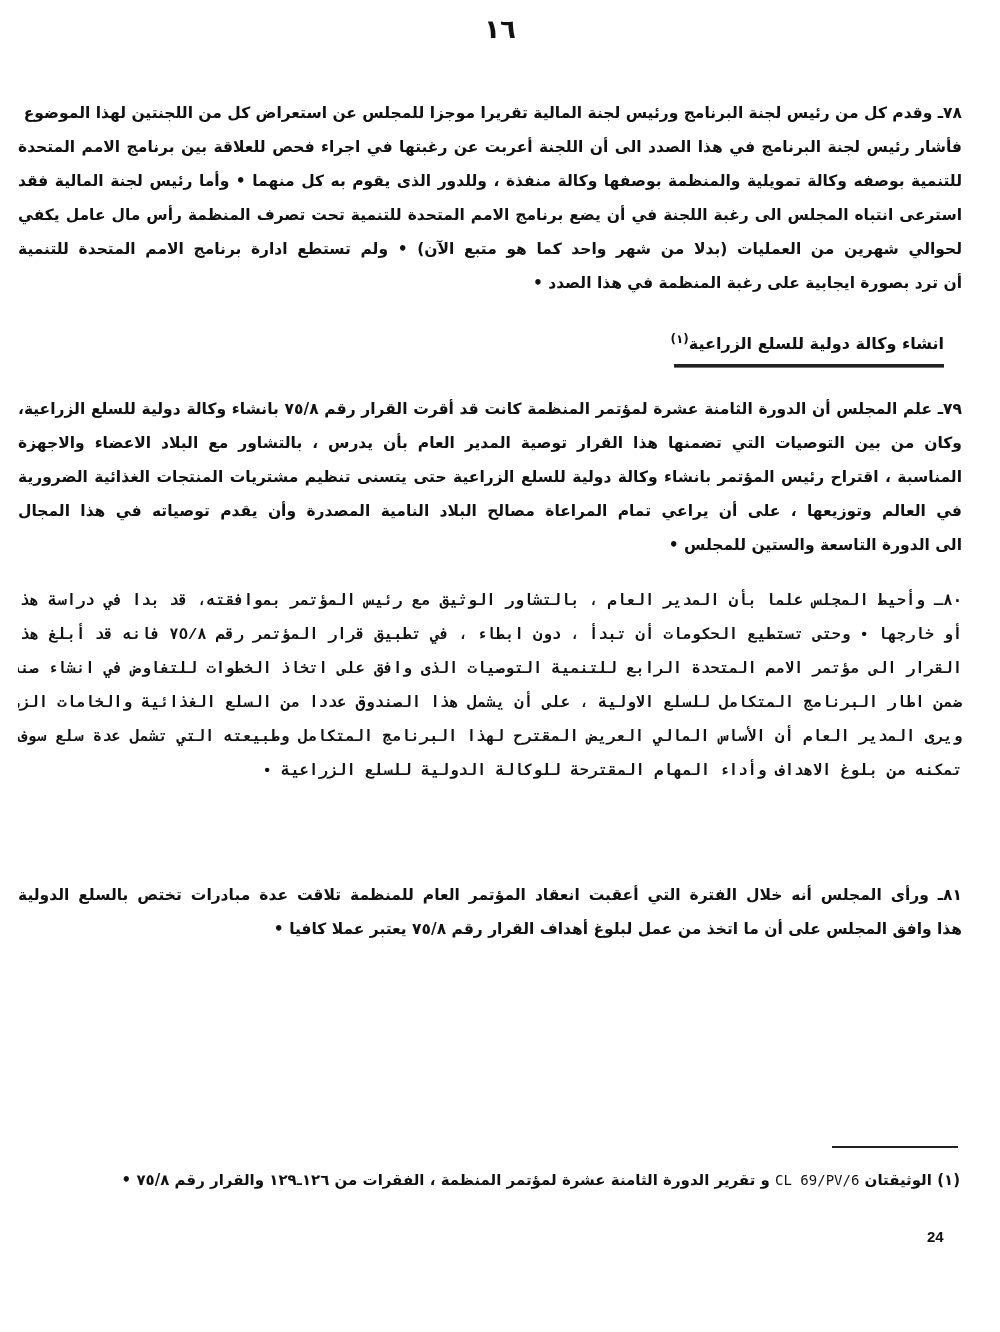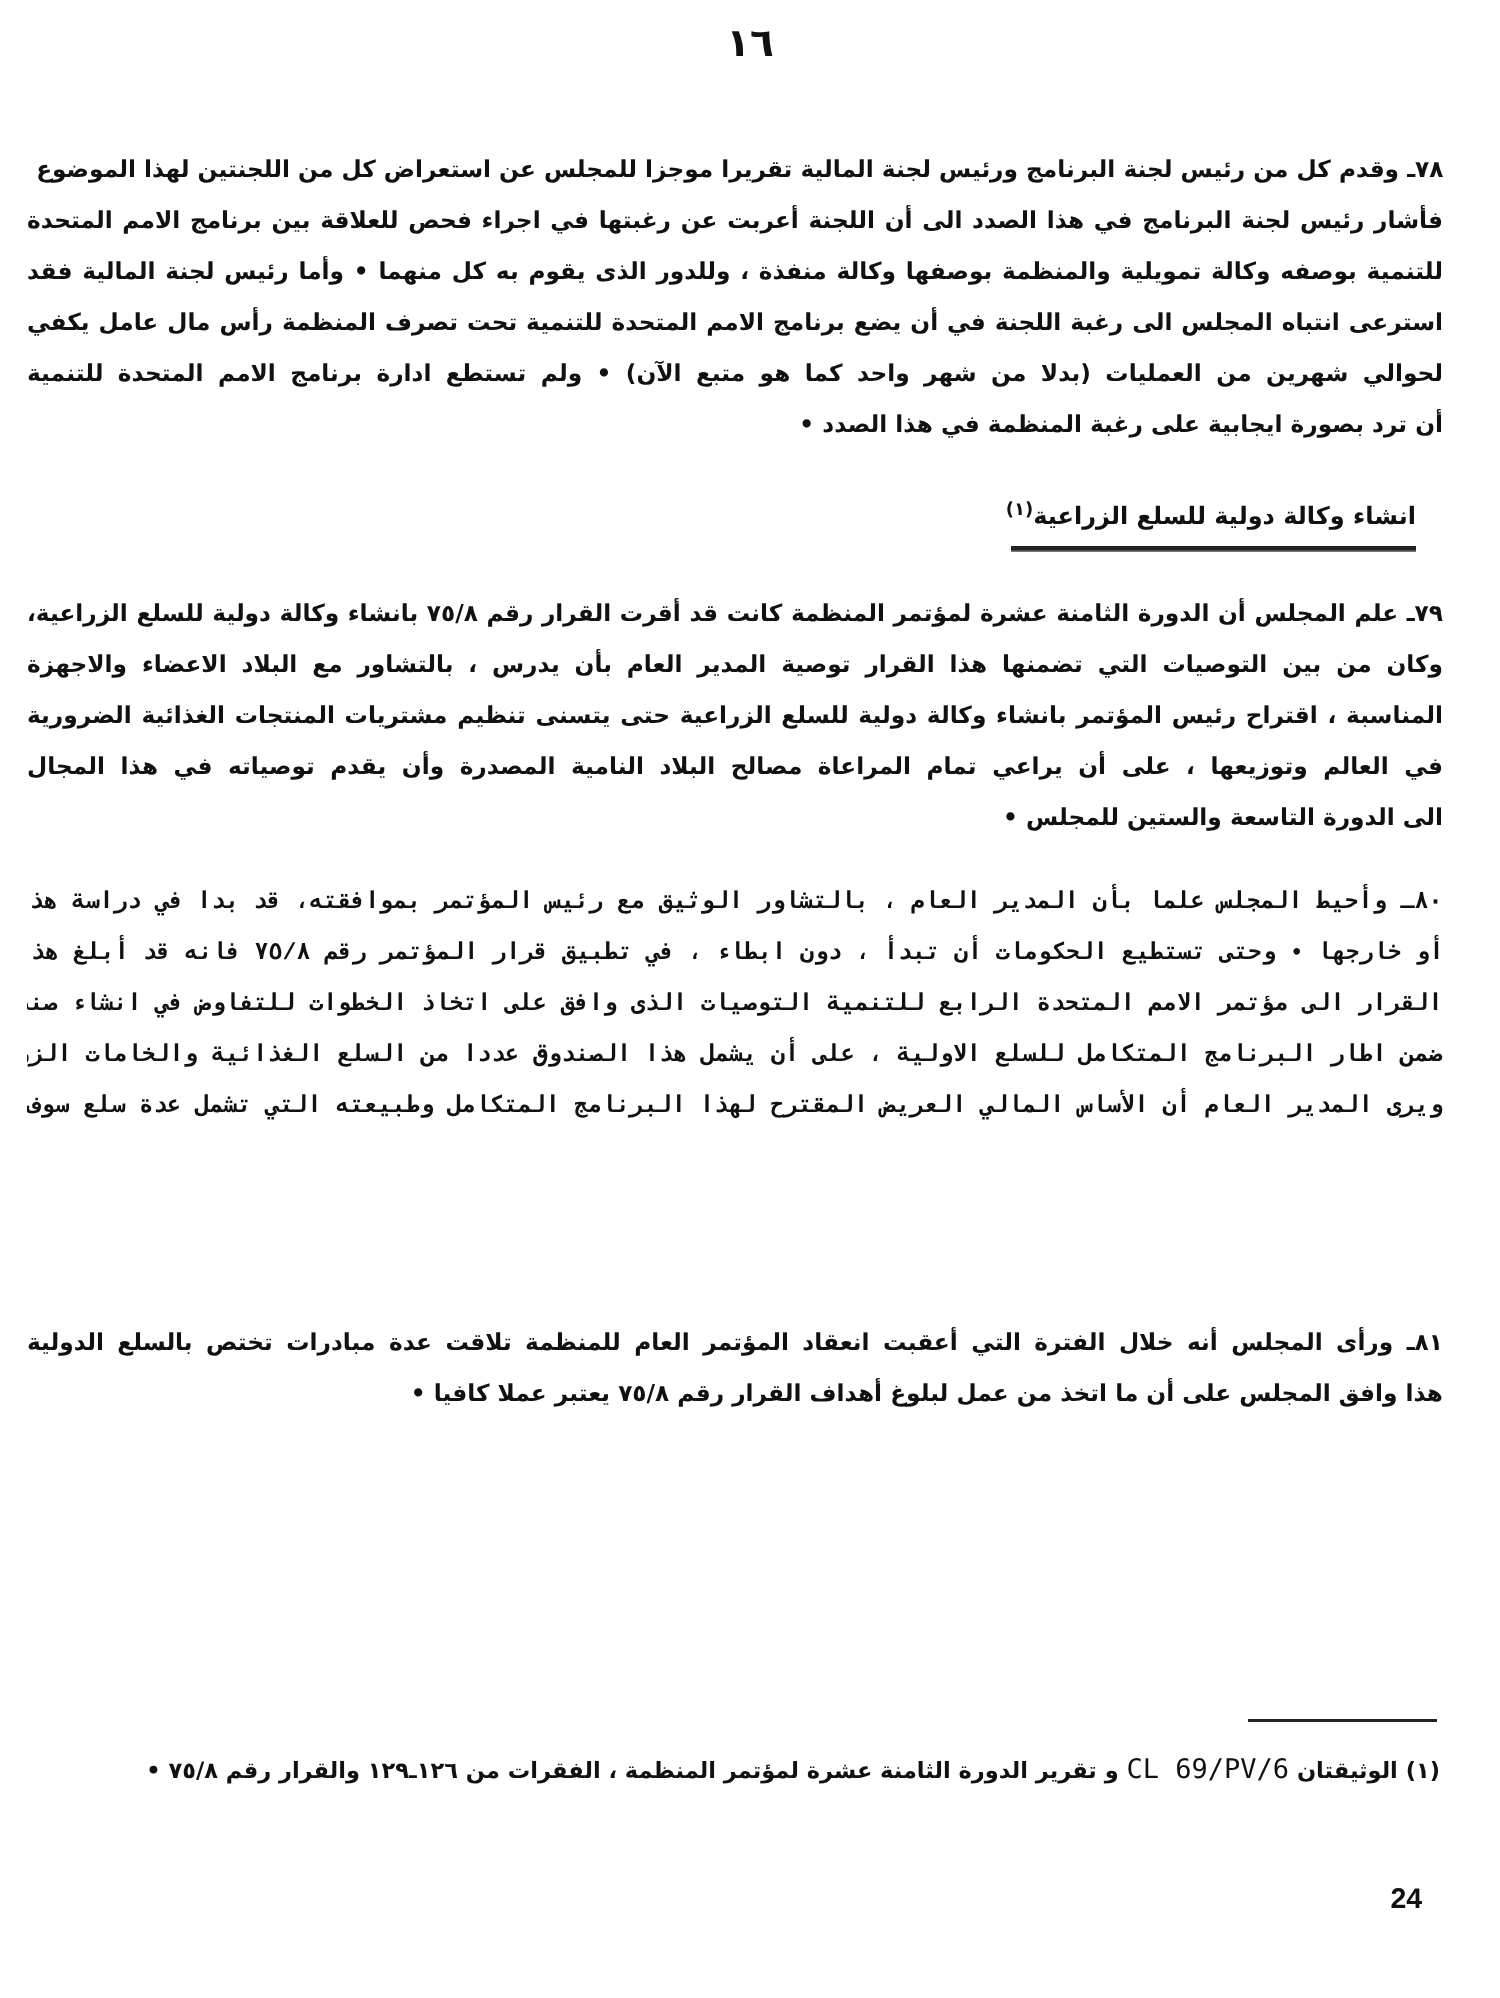--- a/index.html
+++ b/index.html
@@ -13,22 +13,22 @@
                 text-align: justify; text-align-last: justify; }
   .para .line.last { text-align-last: right; }
   .heading { position: absolute; right: 56px; top: 322px; direction: rtl; font-size: 16px;
              font-weight: bold; line-height: 34px; text-align: right; }
   .heading sup { font-size: 12px; }
   .heading-rule { position: absolute; right: 56px; top: 364px; width: 270px; height: 3px;
                   background: #222; border-bottom: 1px solid #777; }
   .fn-rule { position: absolute; left: 832px; top: 1146px; width: 126px; height: 2px; background: #222; }
   .footnote { position: absolute; left: 30px; width: 930px; top: 1165px; direction: rtl;
               font-size: 15px; font-weight: bold; line-height: 30px; white-space: nowrap; }
-  .footnote .doc-ref { font-family: "DejaVu Sans Mono", monospace; font-weight: normal; font-size: 18px; direction: ltr; unicode-bidi: embed; }
-  .page-num-bottom { position: absolute; left: 927px; top: 1256px; font-size: 19px; font-weight: bold;
+  .footnote .doc-ref { font-family: "DejaVu Sans Mono", monospace; font-weight: normal; font-size: 14px; direction: ltr; unicode-bidi: embed; }
+  .page-num-bottom { position: absolute; left: 927px; top: 1228px; font-size: 15px; font-weight: bold;
                      font-family: "Liberation Sans", sans-serif; }
 </style>
 </head>
 <body>
 
 <div class="page-num-top">١٦</div>
 
 <div class="para" style="top:96px;">
   <div class="line">٧٨ـ وقدم كل من رئيس لجنة البرنامج ورئيس لجنة المالية تقريرا موجزا للمجلس عن استعراض كل من اللجنتين لهذا الموضوع •</div>
   <div class="line">فأشار رئيس لجنة البرنامج في هذا الصدد الى أن اللجنة أعربت عن رغبتها في اجراء فحص للعلاقة بين برنامج الامم المتحدة</div>
@@ -50,20 +50,21 @@
   <div class="line">في العالم وتوزيعها ، على أن يراعي تمام المراعاة مصالح البلاد النامية المصدرة وأن يقدم توصياته في هذا المجال</div>
   <div class="line last">الى الدورة التاسعة والستين للمجلس •</div>
 </div>
 
 <div class="para" style="top:584px;font-family:Liberation Mono, monospace;">
   <div class="line">٨٠ـ وأحيط المجلس علما بأن المدير العام ، بالتشاور الوثيق مع رئيس المؤتمر بموافقته، قد بدا في دراسة هذا الاقتراح من</div>
   <div class="line">أو خارجها • وحتى تستطيع الحكومات أن تبدأ ، دون ابطاء ، في تطبيق قرار المؤتمر رقم ٧٥/٨ فانه قد أبلغ هذا</div>
   <div class="line">القرار الى مؤتمر الامم المتحدة الرابع للتنمية التوصيات الذى وافق على اتخاذ الخطوات للتفاوض في انشاء صندوق مشترك</div>
   <div class="line">ضمن اطار البرنامج المتكامل للسلع الاولية ، على أن يشمل هذا الصندوق عددا من السلع الغذائية والخامات الزراعية •</div>
   <div class="line">ويرى المدير العام أن الأساس المالي العريض المقترح لهذا البرنامج المتكامل وطبيعته التي تشمل عدة سلع سوف</div>
+  <div class="line last">تمكنه من بلوغ الاهداف وأداء المهام المقترحة للوكالة الدولية للسلع الزراعية •</div>
 </div>
 
 <div class="para" style="top:878px;">
   <div class="line">٨١ـ ورأى المجلس أنه خلال الفترة التي أعقبت انعقاد المؤتمر العام للمنظمة تلاقت عدة مبادرات تختص بالسلع الدولية</div>
   <div class="line last">هذا وافق المجلس على أن ما اتخذ من عمل لبلوغ أهداف القرار رقم ٧٥/٨ يعتبر عملا كافيا •</div>
 </div>
 
 <div class="fn-rule"></div>
 <div class="footnote">
   <span>(١)</span>

